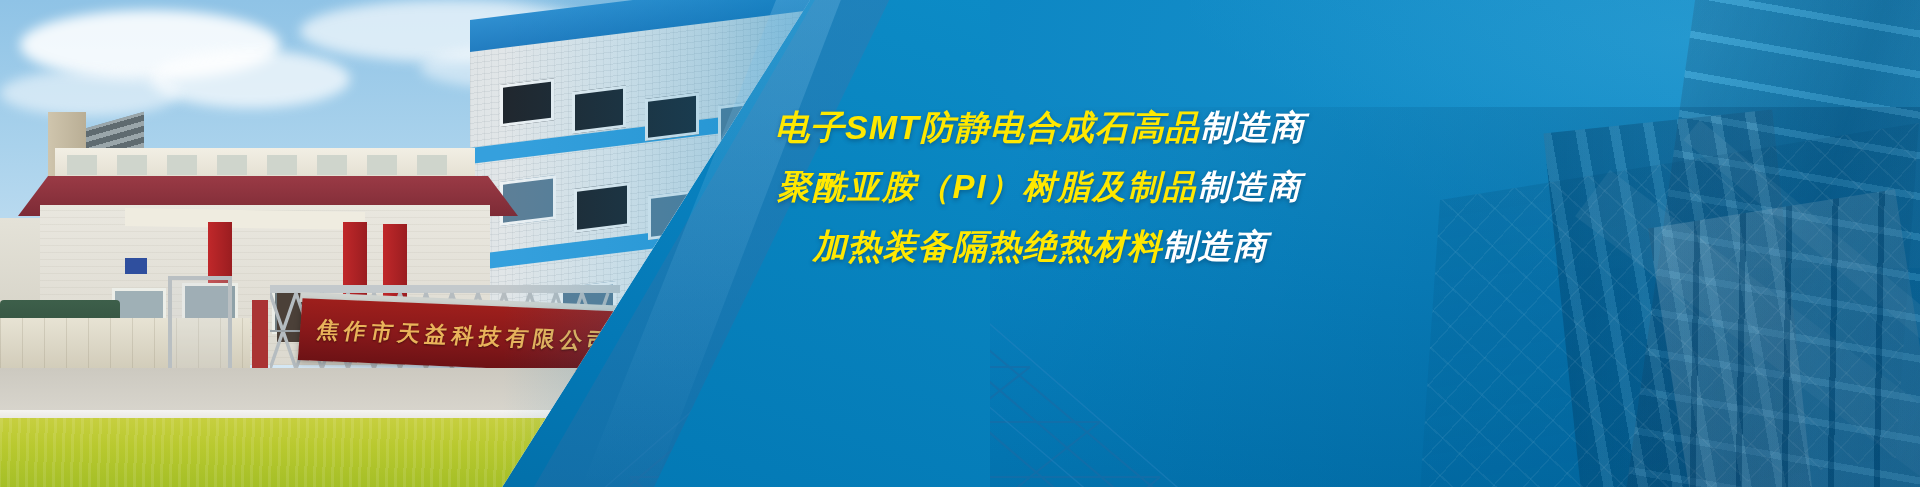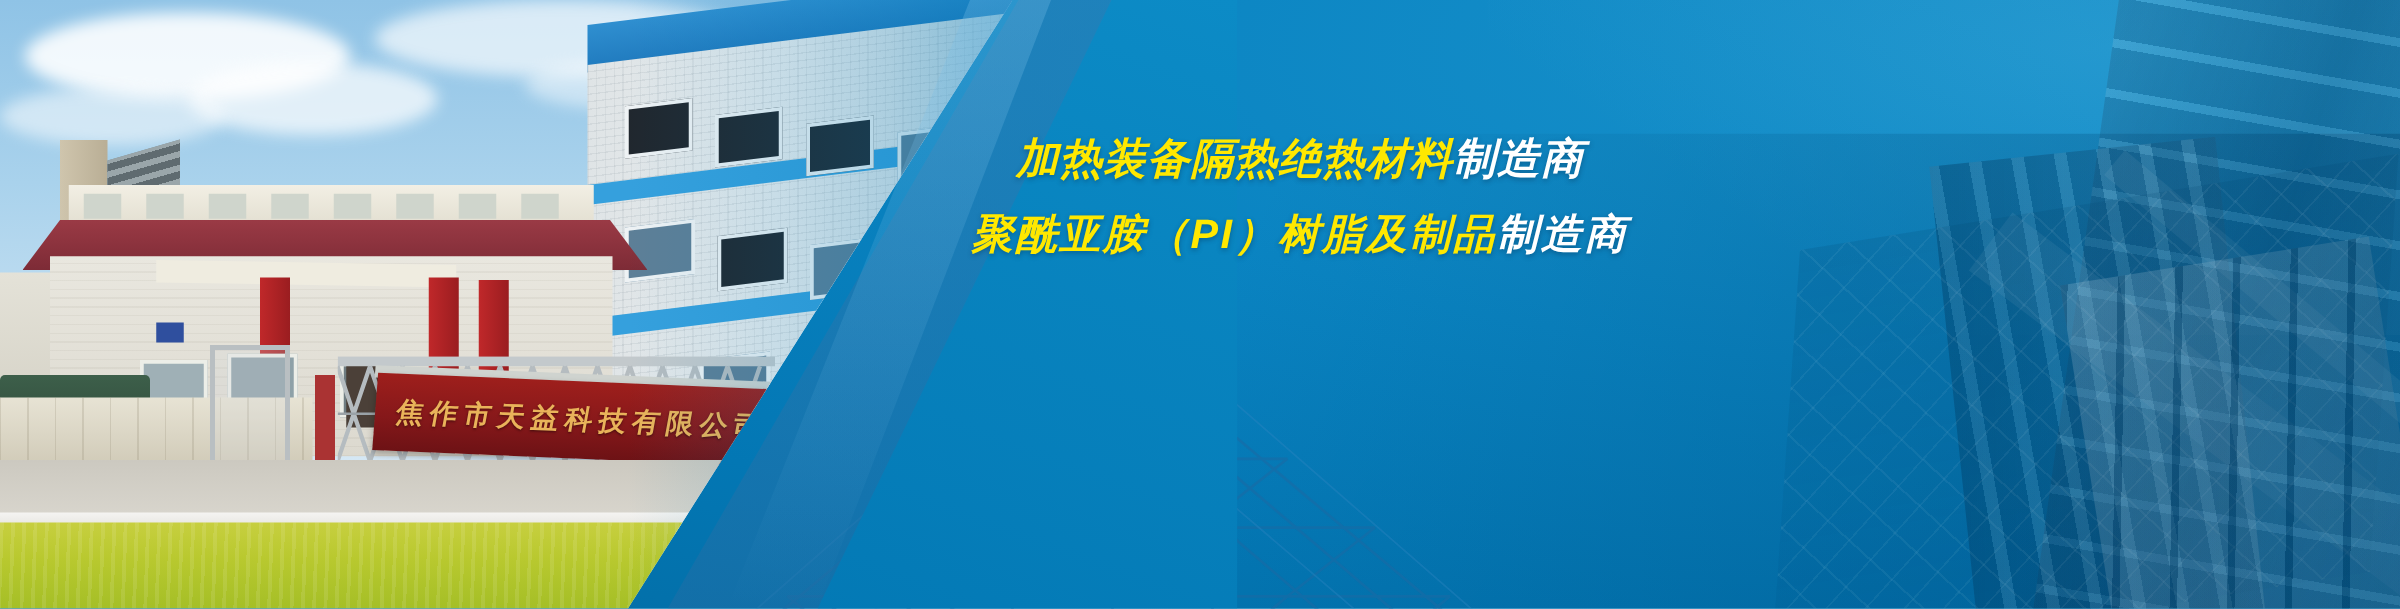--- a/index.html
+++ b/index.html
@@ -398,21 +398,24 @@
     <div class="grass"></div>
 
     <div class="photo-tint"></div>
   </div>
 
   <div class="wedge wedge-mid"></div>
   <div class="wedge wedge-main"></div>
   <div class="wedge wedge-soft"></div>
 
   <div class="headlines">
+    <div class="hl hl-1">
+      <span class="y">电子SMT防静电合成石高品</span><span class="w">制造商</span>
+    </div>
+    <div class="hl hl-3">
+      <span class="y">聚酰亚胺（PI）树脂及制品</span><span class="w">制造商</span>
+    </div>
     <div class="hl hl-2">
       <span class="y">加热装备隔热绝热材料</span><span class="w">制造商</span>
     </div>
-    <div class="hl hl-3">
-      <span class="y">聚酰亚胺（PI）树脂及制品</span><span class="w">制造商</span>
-    </div>
   </div>
 
 </div>
 
 </body></html>

